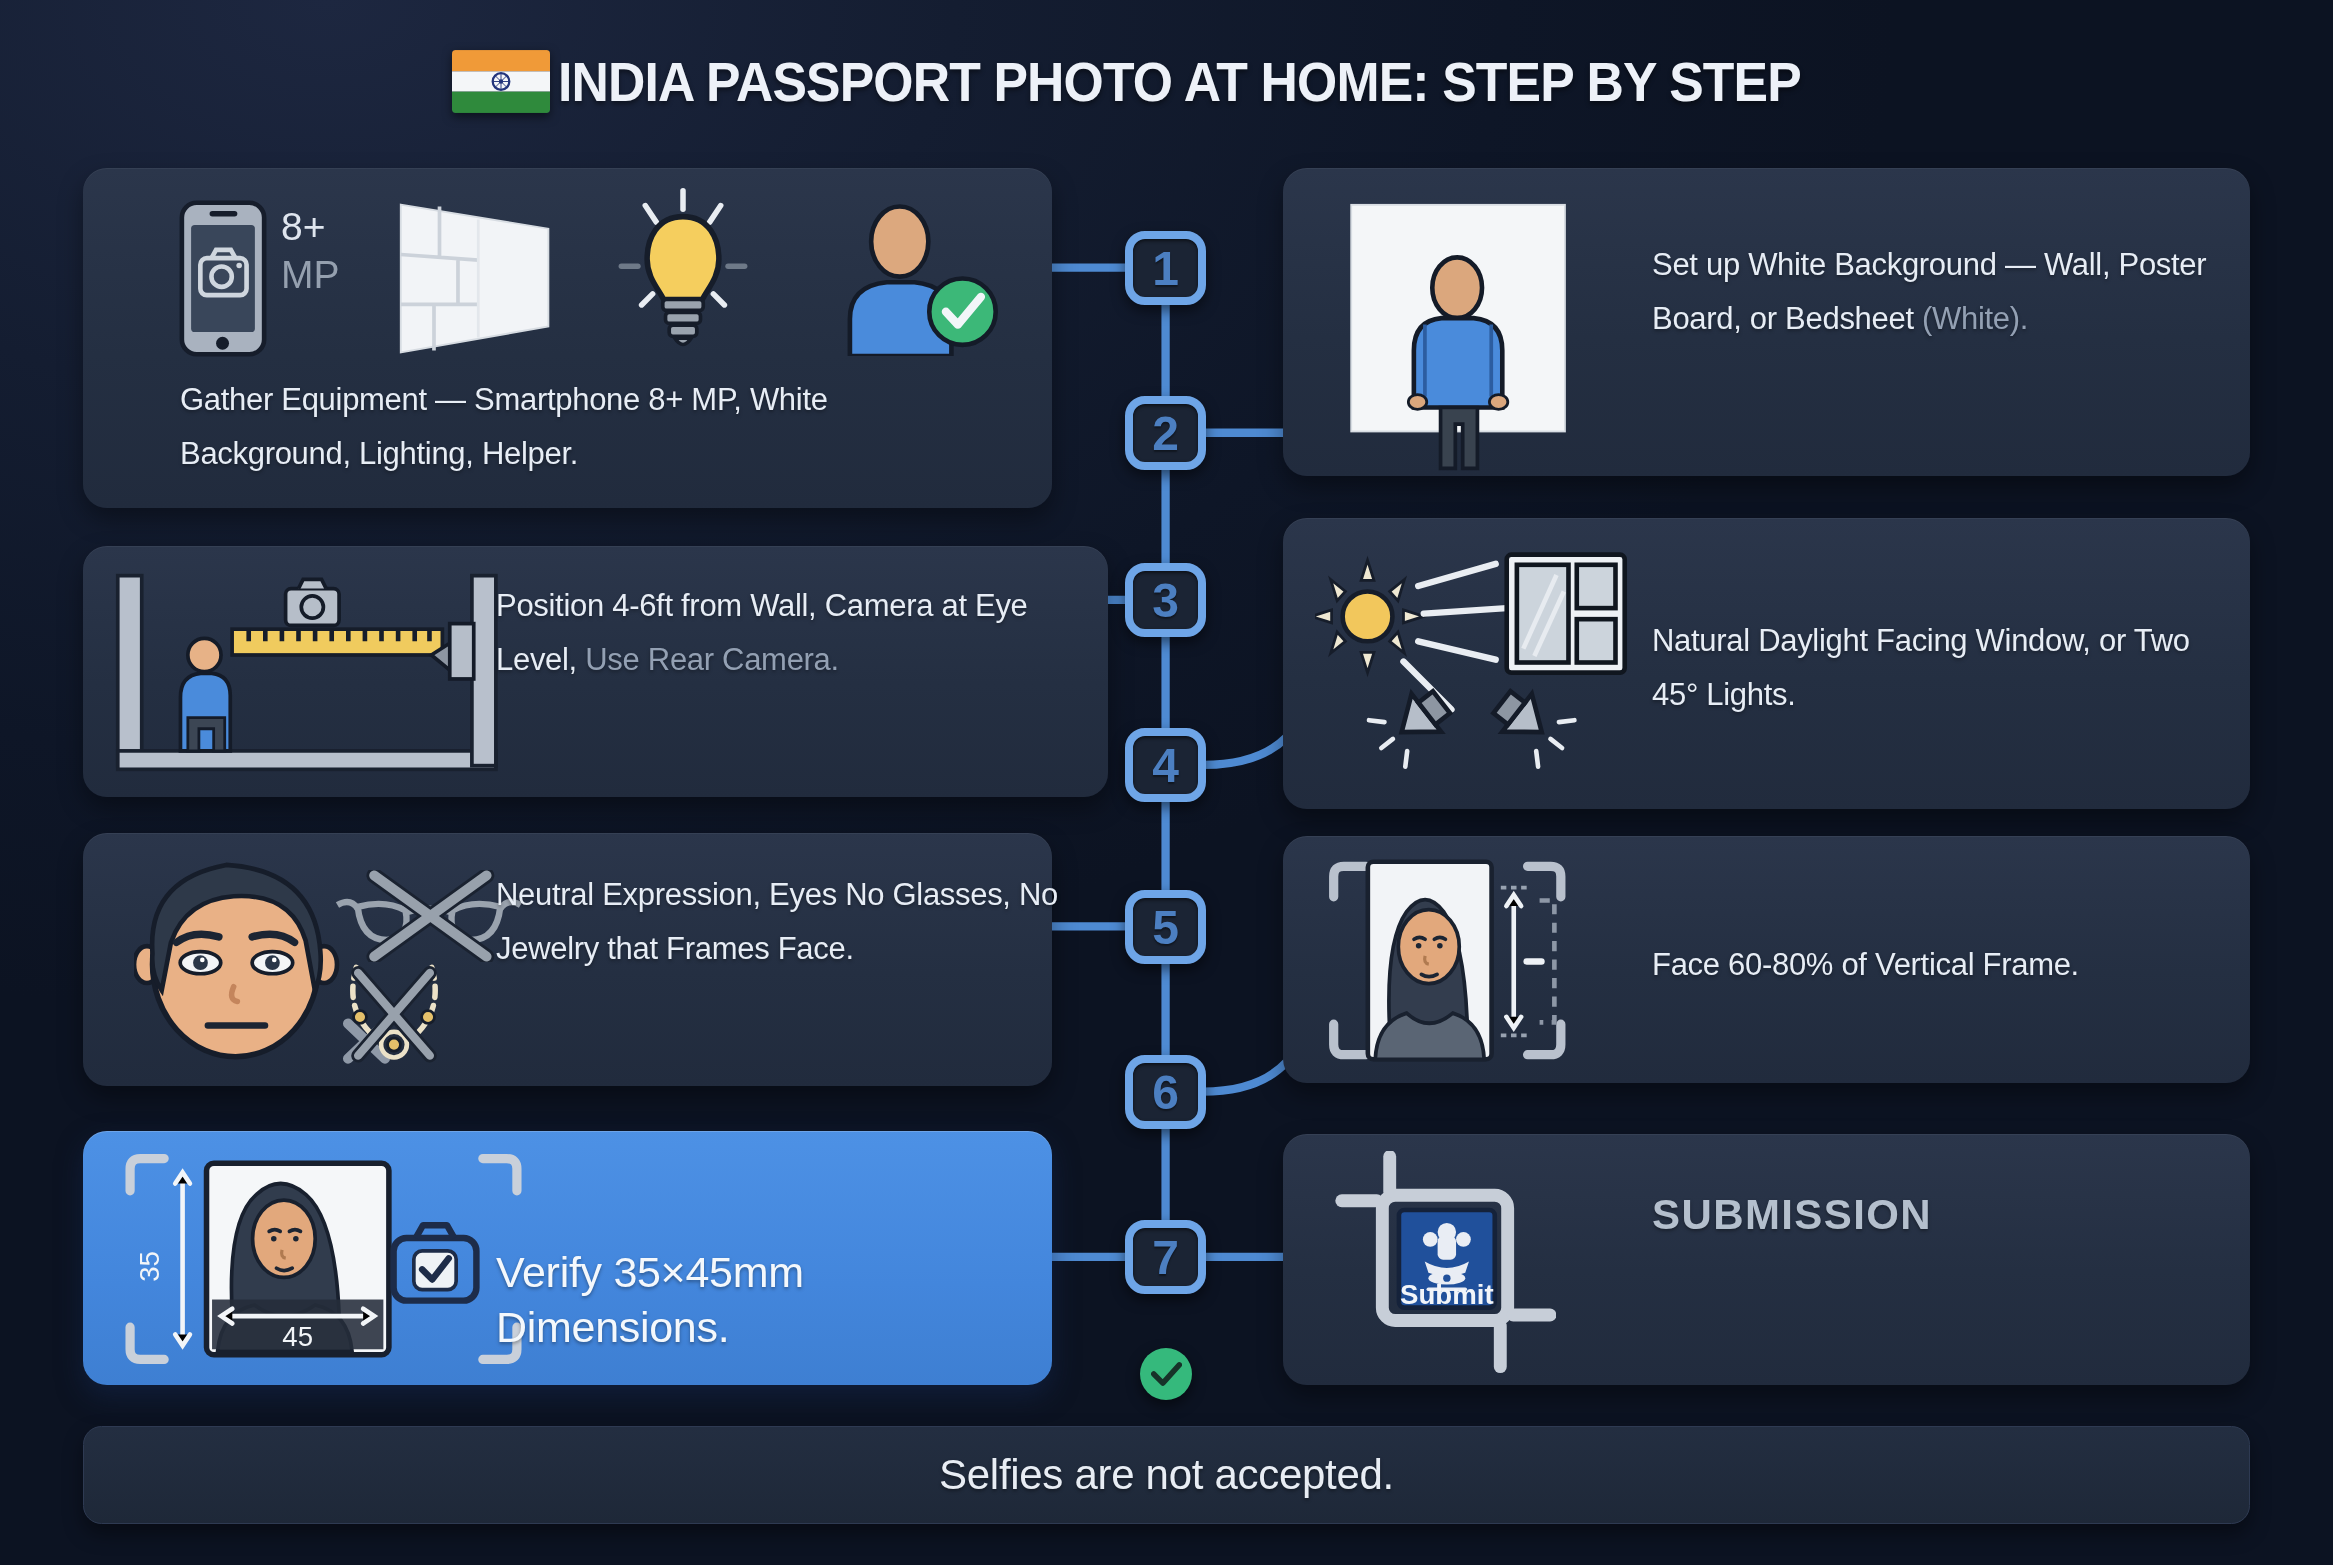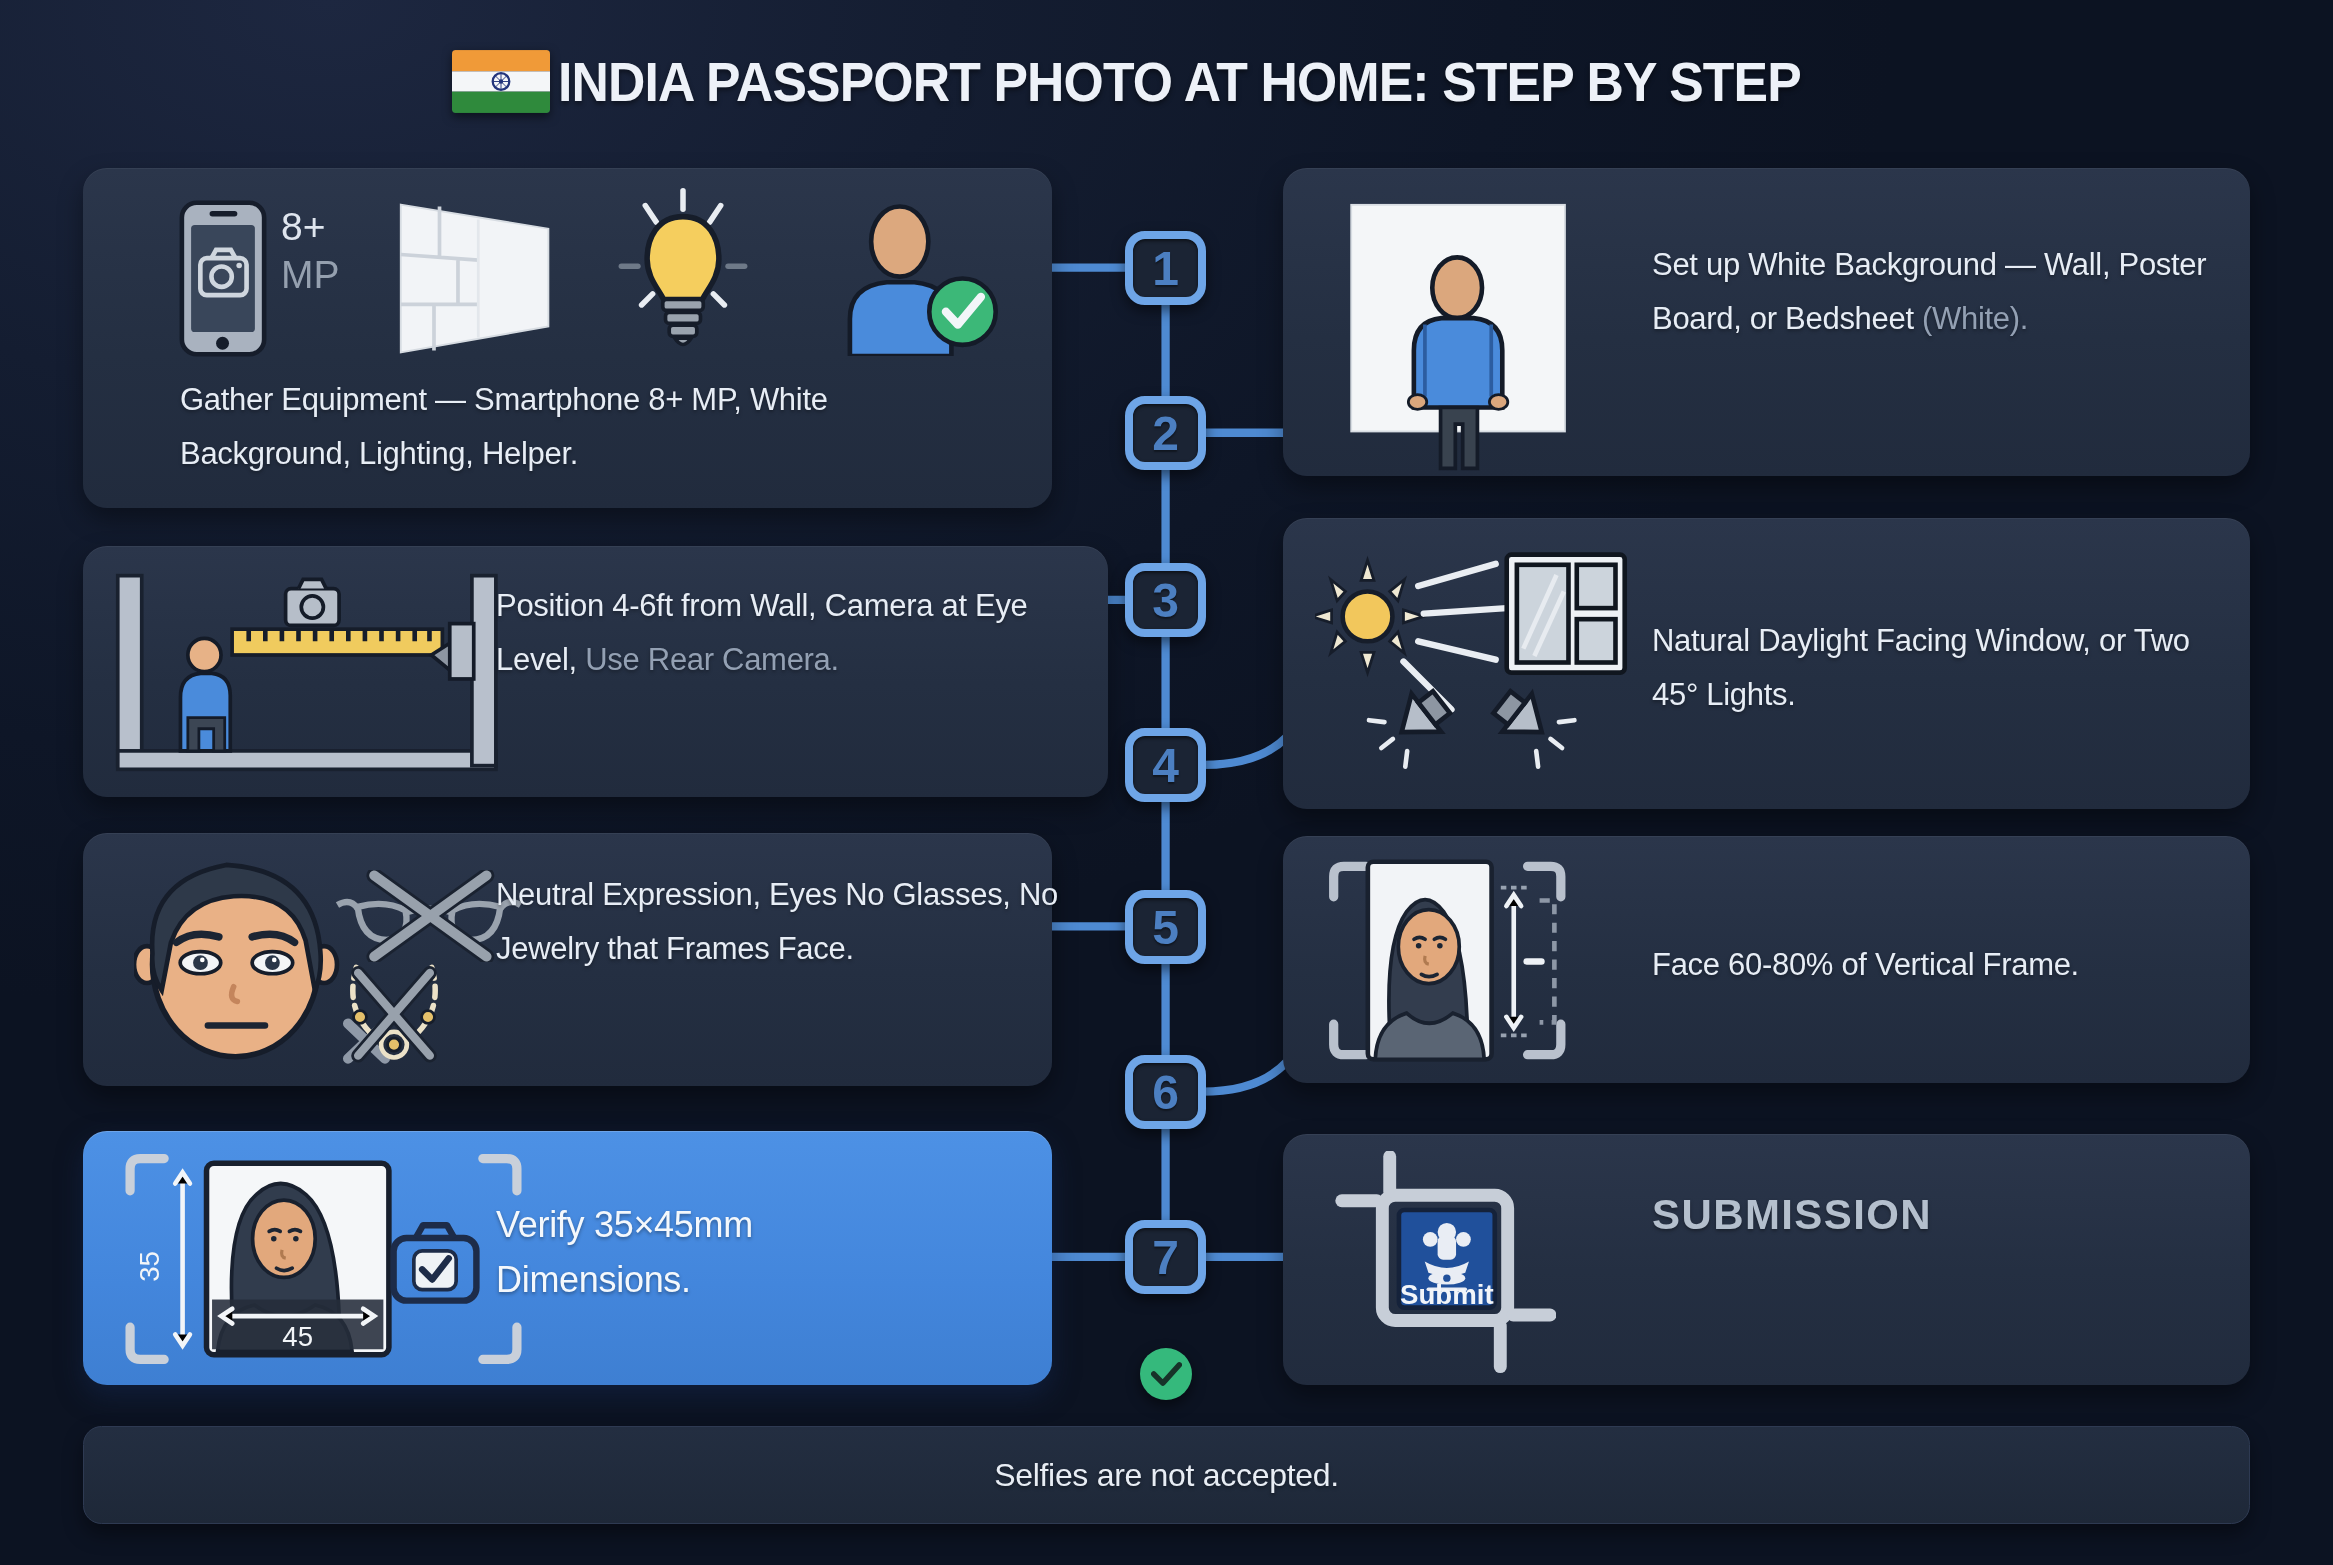--- a/index.html
+++ b/index.html
@@ -32,21 +32,21 @@
   }
   .card.highlight{
     background:linear-gradient(180deg,#4d91e5 0%,#4386dc 60%,#3e7fd2 100%);
     box-shadow:0 11px 26px rgba(20,40,80,.5), inset 0 0.9px 0 rgba(255,255,255,.18);
   }
   .ctext{
     position:absolute;color:#e7edf5;font-size:31px;line-height:54px;
     letter-spacing:-0.3px;text-shadow:0 1.8px 3.7px rgba(0,0,0,.35);
   }
   .ctext .sec{color:#93a0b3;}
-  .card.highlight .ctext{color:#f4f8fc;font-size:36px;line-height:55px;}
+  .card.highlight .ctext{color:#f4f8fc;font-size:43px;line-height:55px;margin-top:48px;}
   .heading{
     position:absolute;color:#b4bfcd;font-size:42px;font-weight:bold;letter-spacing:1.4px;
     text-shadow:0 1.8px 3.7px rgba(0,0,0,.35);
   }
   .badge-label{position:absolute;font-size:39px;line-height:48px;color:#dfe5ee;}
   .badge-label .dim{color:#95a0af;}
   .icon{position:absolute;}
   
   .connectors{position:absolute;left:0;top:0;pointer-events:none;}
   .node{
@@ -63,21 +63,21 @@
     box-shadow:0 5.5px 13px rgba(0,0,0,.5);
   }
   
   .footer{
     position:absolute;left:83px;top:1426px;width:2167px;height:98px;
     background:linear-gradient(180deg,#232e41,#1e2838);
     border:1.8px solid #2e3a52;border-radius:18.5px;box-sizing:border-box;
     display:flex;align-items:center;justify-content:center;
     box-shadow:0 9.2px 20px rgba(0,0,0,.4);
   }
-  .footer .note{color:#e8edf4;font-size:32px;letter-spacing:-0.3px;text-shadow:0 1.8px 3.7px rgba(0,0,0,.4);}
+  .footer .note{color:#e8edf4;font-size:42px;letter-spacing:-0.3px;text-shadow:0 1.8px 3.7px rgba(0,0,0,.4);}
 </style>
 </head>
 <body>
 
 <div class="stage">
 
   <div class="header">
     <svg class="flag" viewBox="0 0 106 68">
       <rect x="0" y="0" width="106" height="23" fill="#f09a38"></rect>
       <rect x="0" y="23" width="106" height="22" fill="#f4f6f8"></rect>

